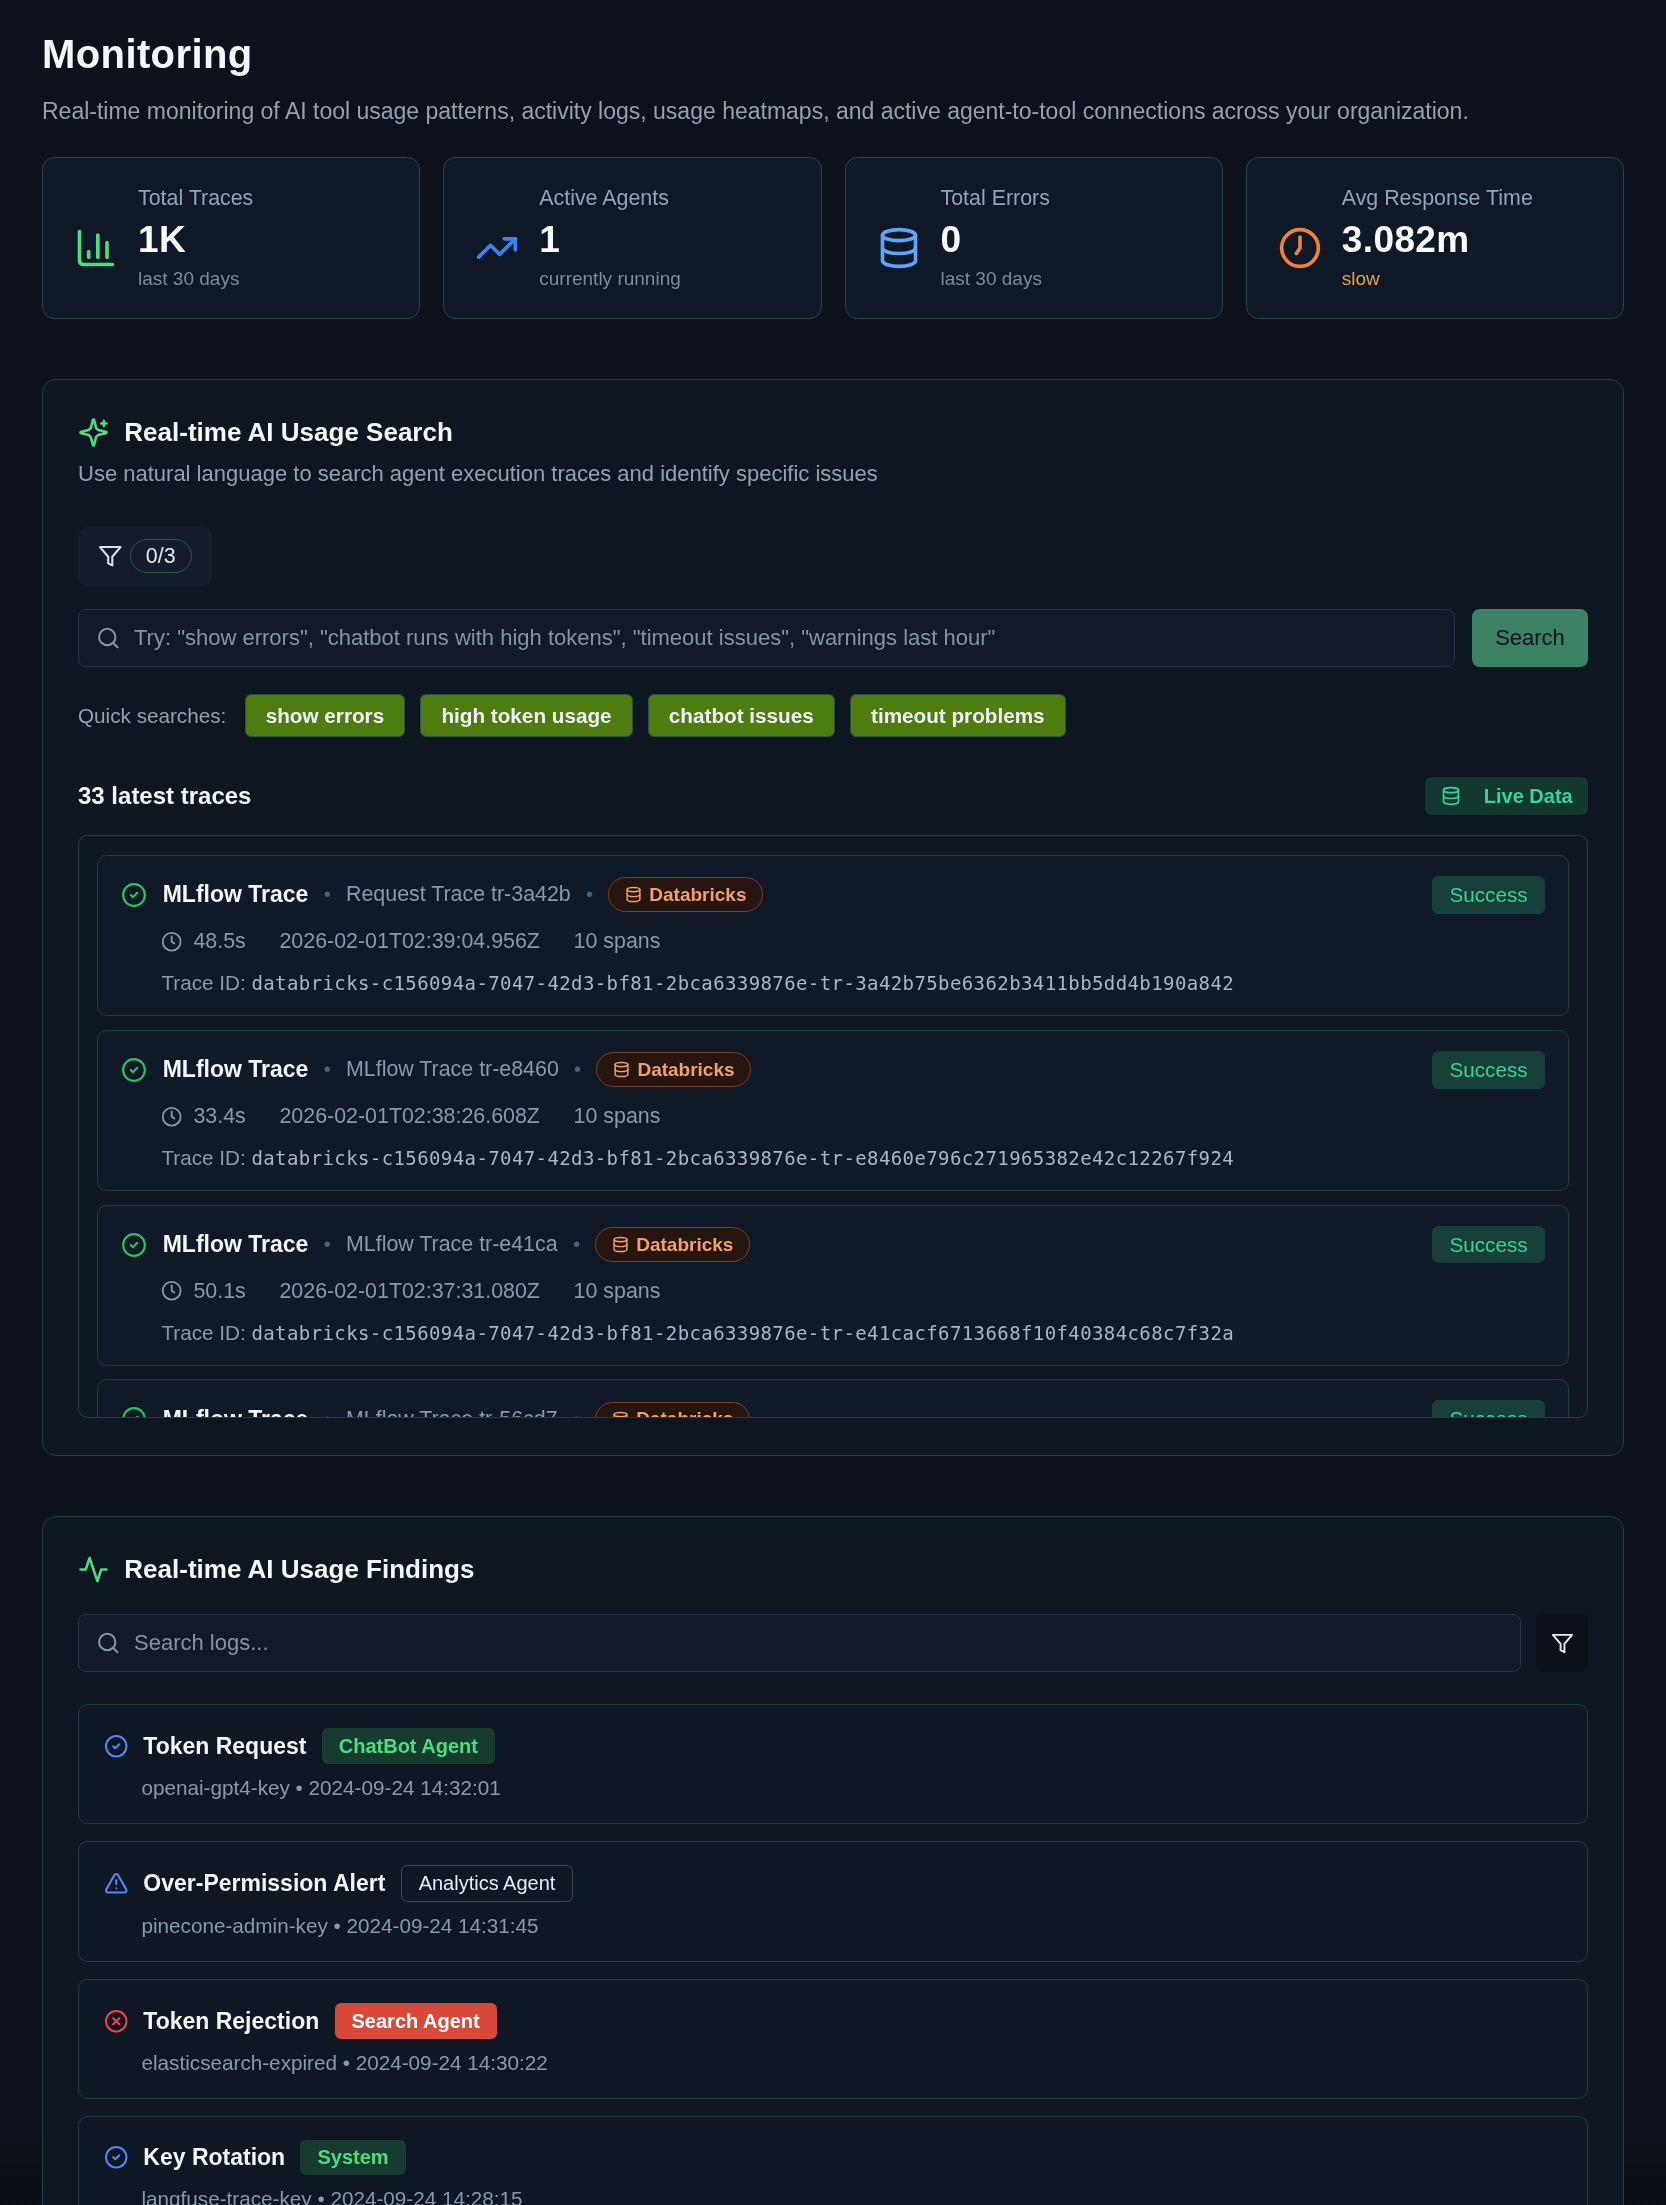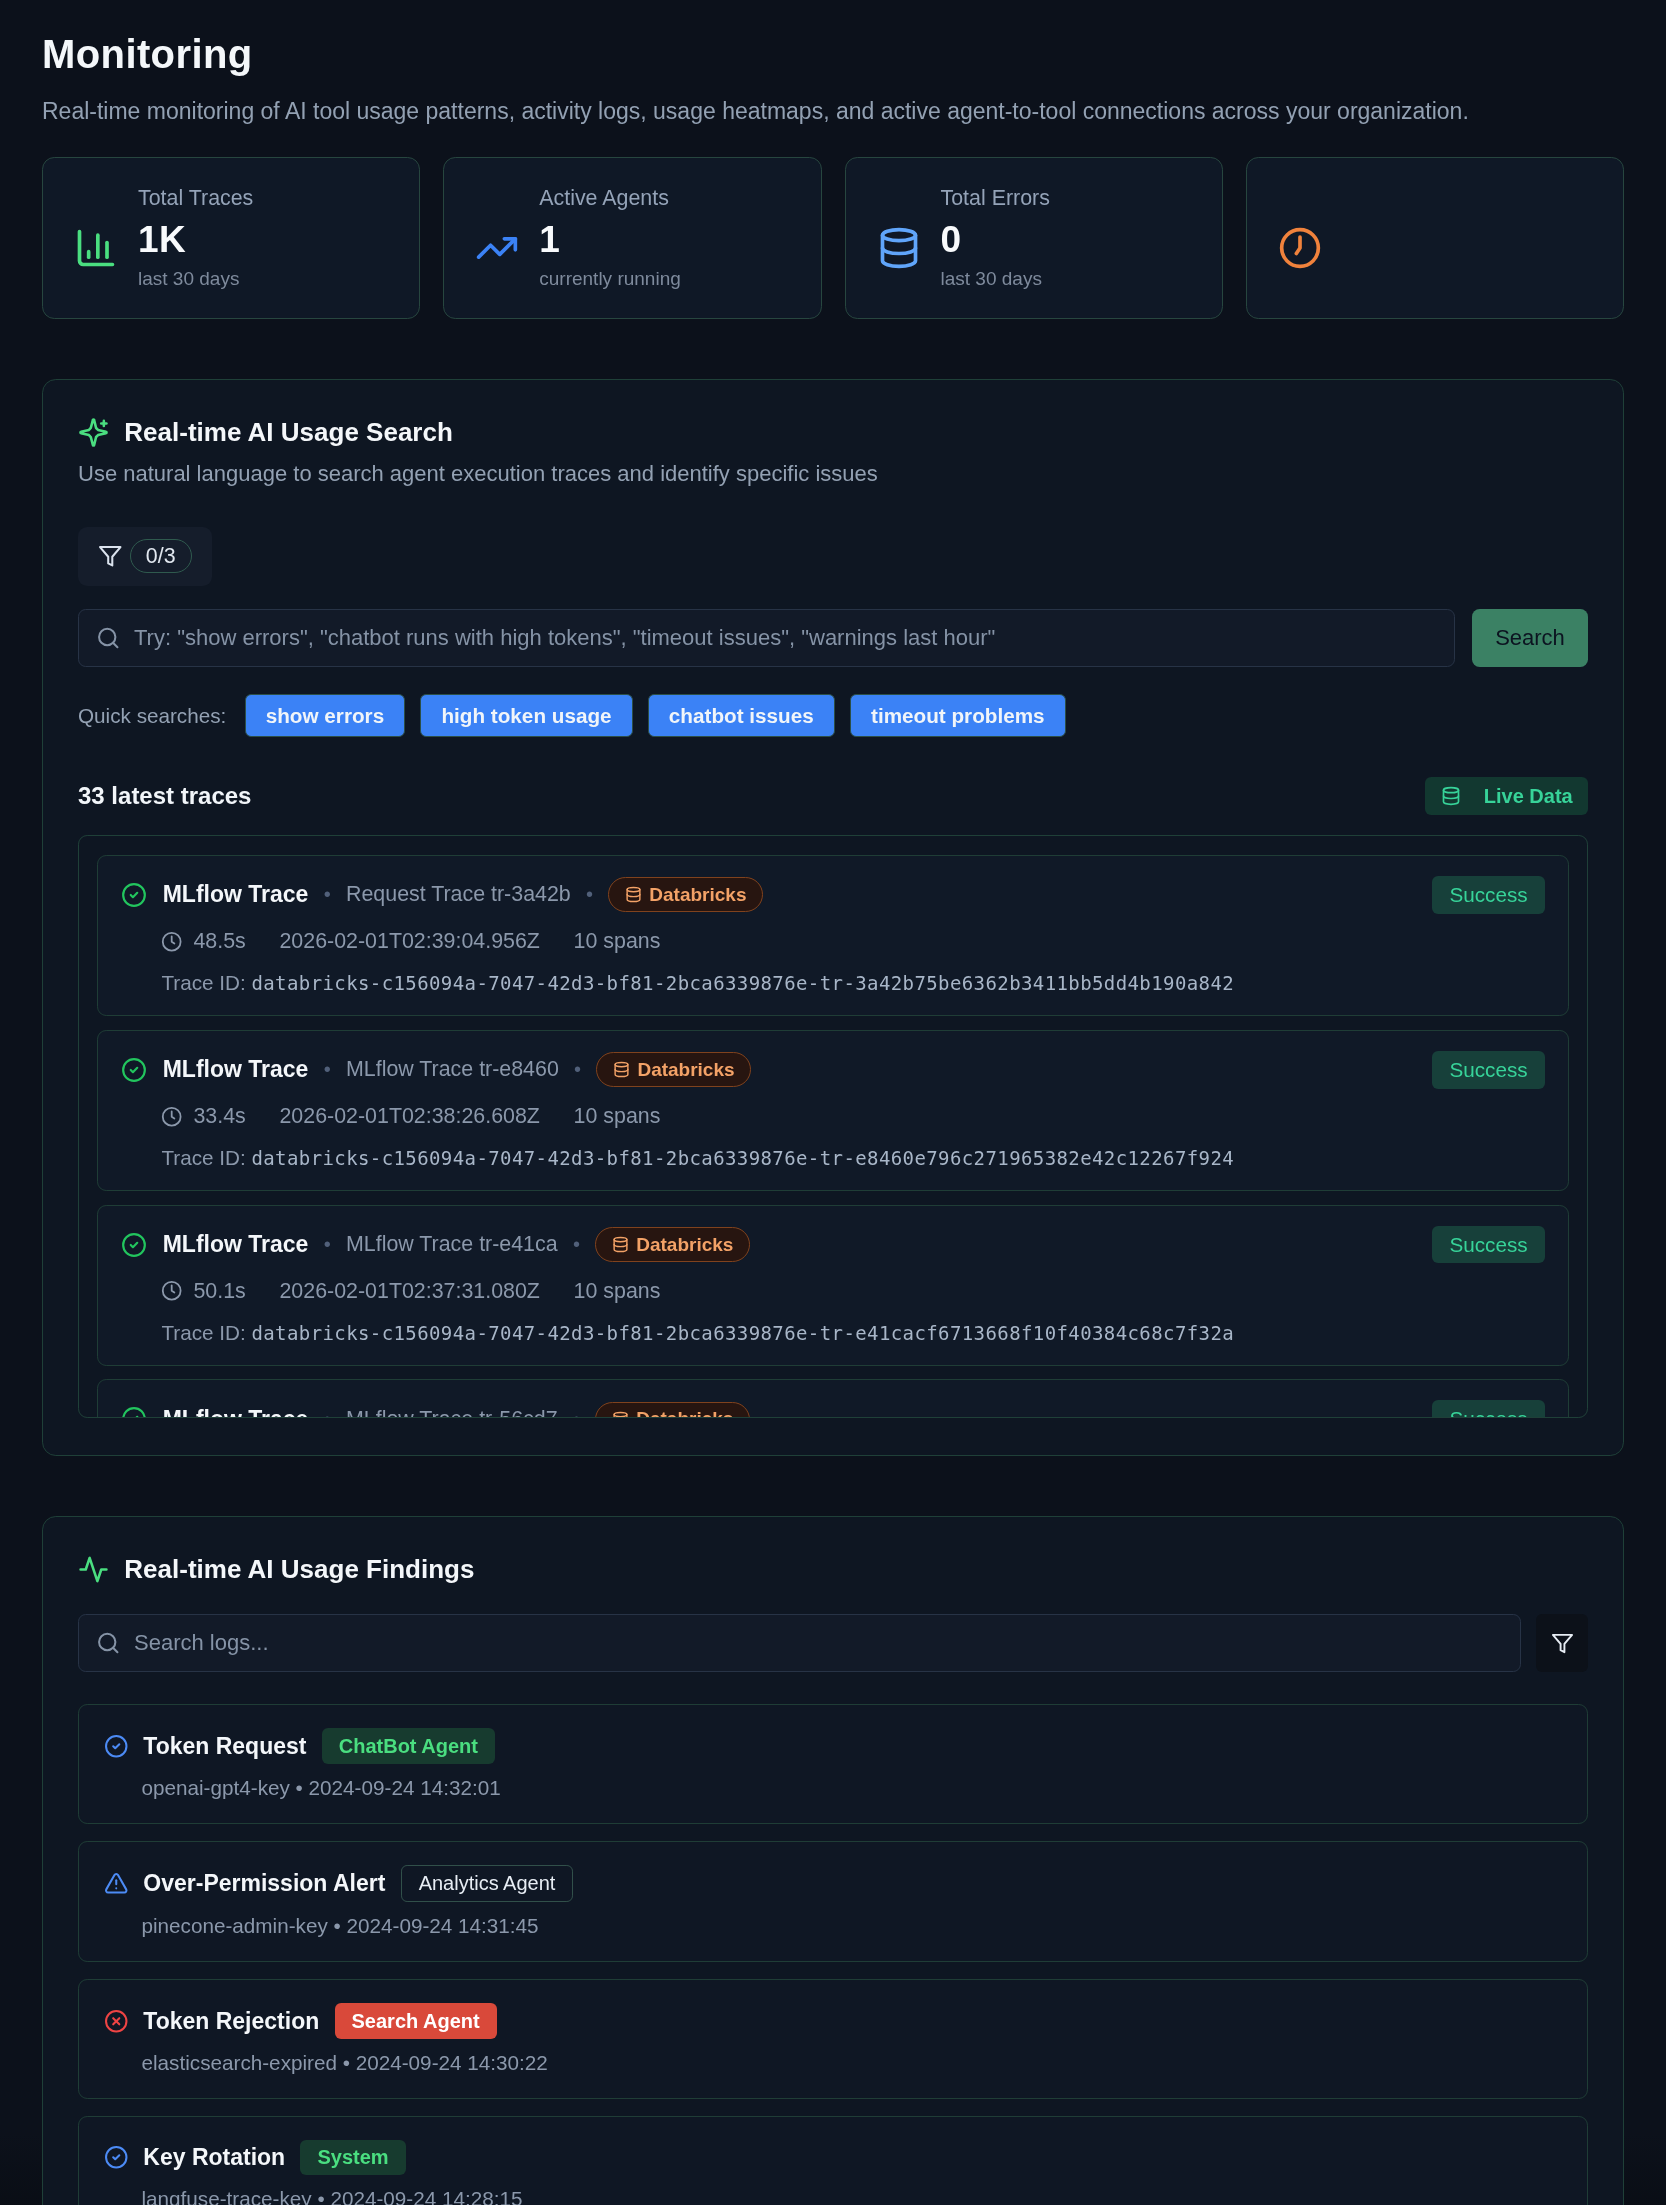--- a/index.html
+++ b/index.html
@@ -56,21 +56,21 @@
   }
   .text-input::placeholder { color:#8593a6; }
   .search-btn {
     flex:0 0 116px; height:58px; background:#3b8164; color:#0c1320; border:none; border-radius:7.7px;
     font-size:22px; font-family:"Liberation Sans",sans-serif; cursor:pointer;
   }
 
   .quick-row { display:flex; align-items:center; gap:15.3px; margin-top:27.6px; }
   .quick-label { font-size:20.7px; color:#93a1b3; margin-right:3.1px; }
   .chip {
-    background:#3b82f6; border:0.8px solid #2b4f47; border-radius:6.1px; padding:8.4px 20px;
+    background:#4d7c0f; border:0.8px solid #2b4f47; border-radius:6.1px; padding:8.4px 20px;
     font-size:20.7px; font-weight:700; color:#f1f5f9; cursor:pointer; font-family:"Liberation Sans",sans-serif;
   }
 
   .traces-head { display:flex; align-items:center; justify-content:space-between; margin-top:40px; }
   .traces-count { font-size:24px; font-weight:700; color:#f1f5f9; }
   .live-badge {
     display:inline-flex; align-items:center; gap:23px; background:#123830; color:#37d399;
     border-radius:6.1px; padding:7.7px 15.3px; font-size:20px; font-weight:700;
   }
 
@@ -167,20 +167,25 @@
       <span class="stat-sub">last 30 days</span>
     </span>
   </div>
 
   <div class="stat-card">
     <span class="stat-icon">
       <svg width="44" height="44" viewBox="0 0 24 24" fill="none" stroke="#f0823c" stroke-width="2" stroke-linecap="round" stroke-linejoin="round">
           <circle cx="12" cy="12" r="10"></circle>
           <polyline points="12 6 12 12 10 15"></polyline>
         </svg>
+    </span>
+    <span class="stat-col">
+      <span class="stat-label">Avg Response Time</span>
+      <span class="stat-value">3.082m</span>
+      <span class="stat-sub warn">slow</span>
     </span>
   </div>
 </div>
 
 <section class="section">
   <div class="section-title-row">
     <span>
       <svg width="31" height="31" viewBox="0 0 24 24" fill="none" stroke="#4ade80" stroke-width="2" stroke-linecap="round" stroke-linejoin="round">
           <path d="M9.9 15.5 8.5 14 2.4 12.5a.5.5 0 0 1 0-1L8.5 10l1.4-1.5L11.5 2.4a.5.5 0 0 1 1 0L14 8.5l1.5 1.5 6.1 1.5a.5.5 0 0 1 0 1L15.5 14 14 15.5l-1.5 6.1a.5.5 0 0 1-1 0z"></path>
           <path d="M20 3v4"></path>

